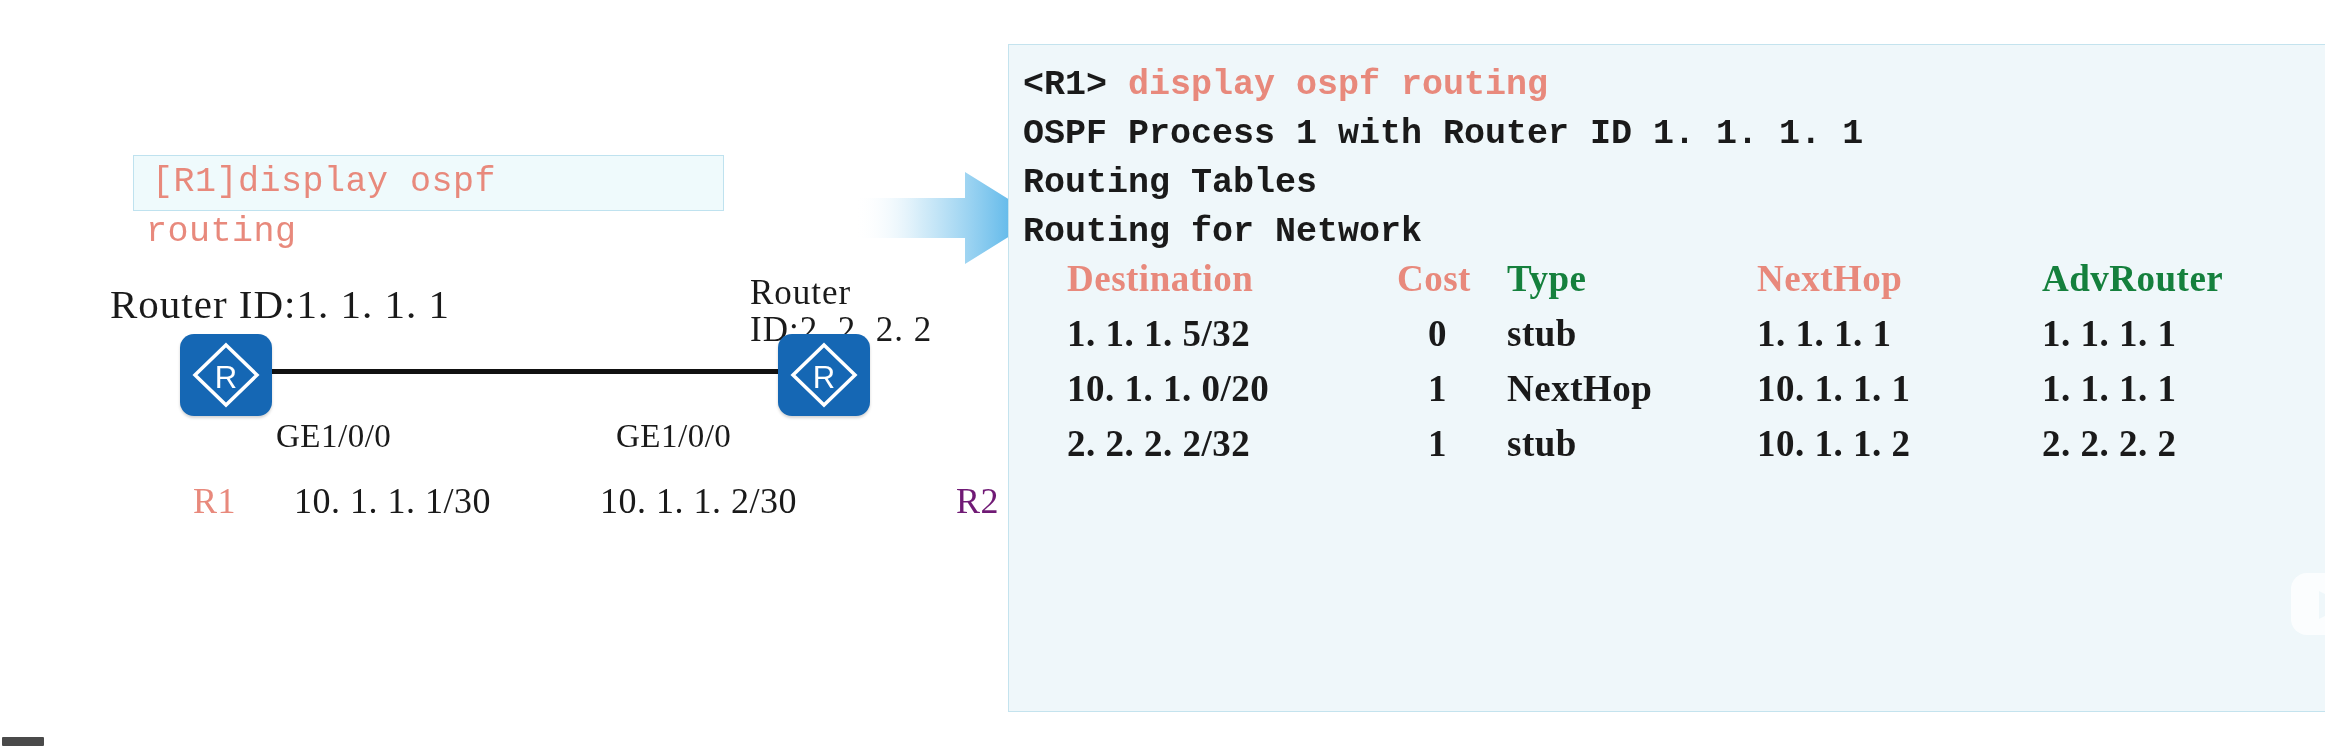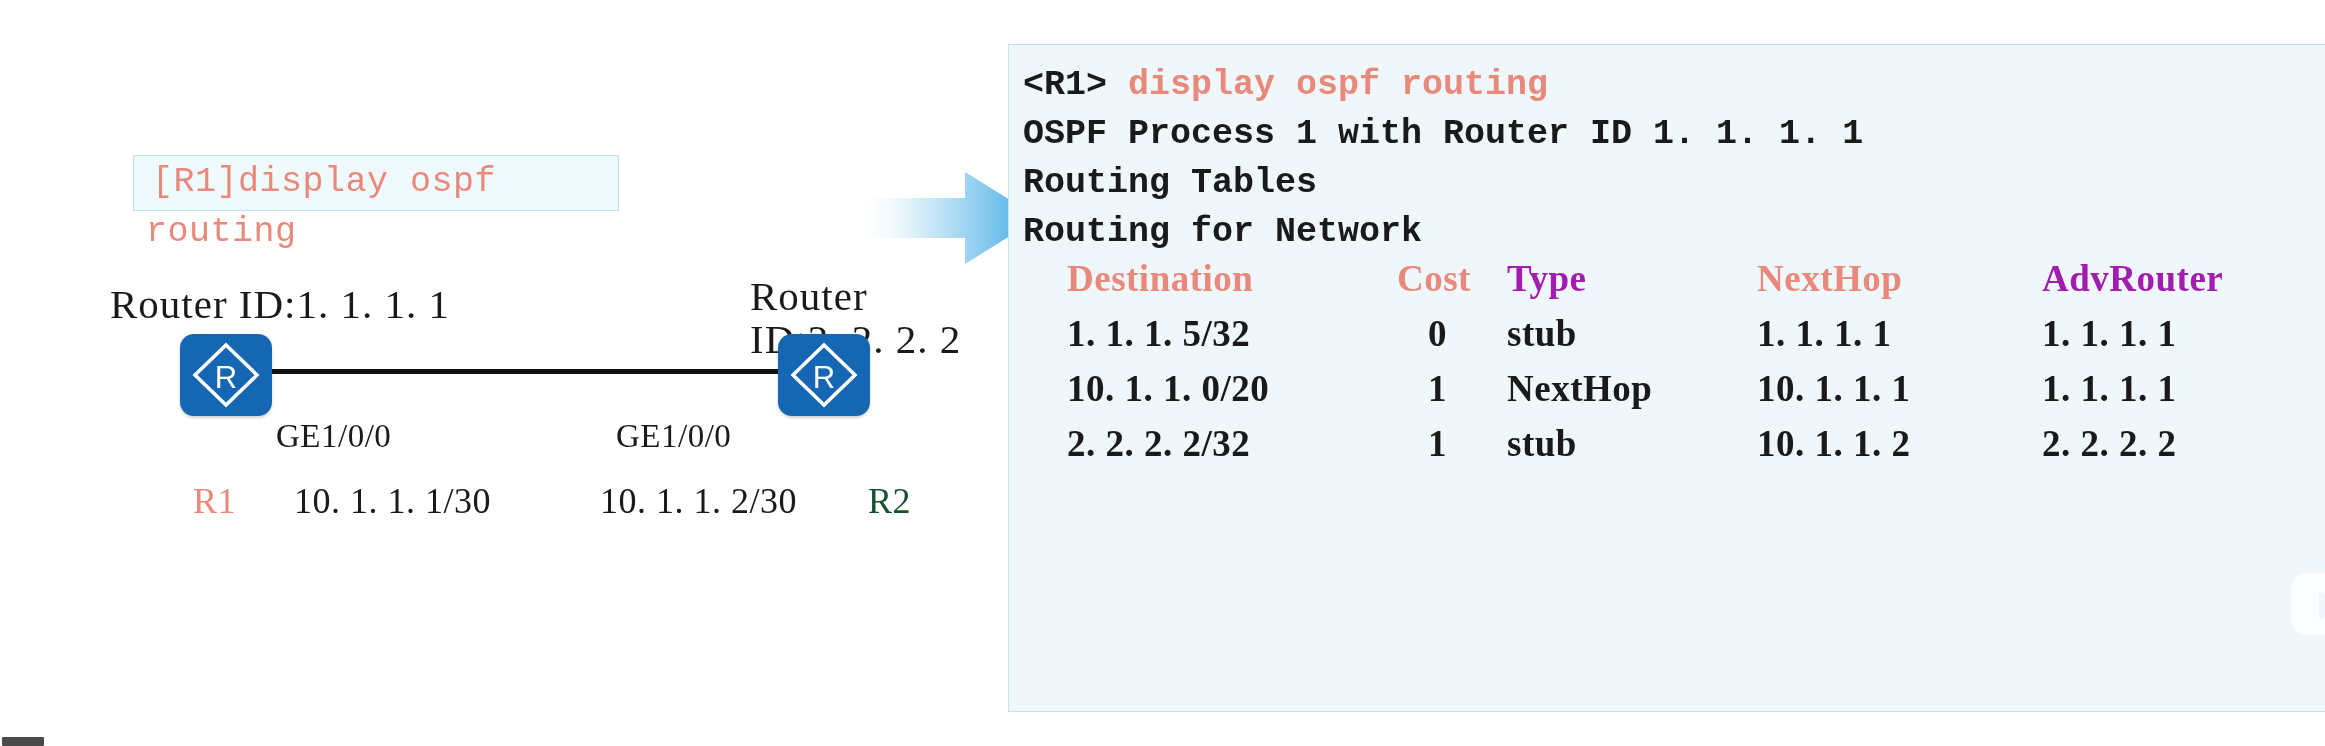--- a/index.html
+++ b/index.html
@@ -20,21 +20,21 @@
   #topology {
     position: absolute;
     left: 0; top: 0;
     width: 1000px; height: 746px;
   }
 
   #cmd-box {
     position: absolute;
     left: 133px;
     top: 155px;
-    width: 486px;
+    width: 591px;
     height: 56px;
     box-sizing: border-box;
     background: #effafc;
     border: 1px solid #bfe2ef;
     color: #e8897c;
     font-family: "Liberation Mono", monospace;
     font-size: 35px;
     letter-spacing: 0.5px;
     padding: 6px 0 0 18px;
     white-space: nowrap;
@@ -58,21 +58,21 @@
     color: #1a1a1a;
     white-space: nowrap;
     letter-spacing: 1px;
   }
 
   #router-id-right {
     position: absolute;
     left: 750px;
     top: 275px;
     width: 250px;
-    font-size: 41px;
+    font-size: 35px;
     color: #1a1a1a;
     line-height: 1.05;
     letter-spacing: 1px;
   }
   #router-id-right .line2 { display:block; white-space: nowrap; }
 
   .router-icon {
     position: absolute;
     width: 92px;
     height: 82px;
@@ -116,23 +116,23 @@
 
   #label-r1 {
     position: absolute;
     left: 193px; top: 480px;
     font-size: 36px;
     color: #e8897c;
     letter-spacing: 0.5px;
   }
   #label-r2 {
     position: absolute;
-    left: 868px; top: 480px;
+    left: 956px; top: 480px;
     font-size: 36px;
-    color: #14532d;
+    color: #701a75;
     letter-spacing: 0.5px;
   }
 
   
   #flow-arrow {
     position: absolute;
     left: 855px;
     top: 162px;
     width: 185px;
     height: 112px;
@@ -181,21 +181,21 @@
   }
   .trow.header { color: #1a1a1a; }
   .trow span { position: absolute; top: 0; white-space: nowrap; }
   .c-dest { left: 0px; }
   .c-cost { left: 330px; text-align: right; width: 50px; }
   .c-type { left: 440px; }
   .c-next { left: 690px; }
   .c-adv  { left: 975px; }
   .c-area { left: 1270px; }
   .hdr-red { color: #e8897c; }
-  .hdr-blk { color: #a21caf; }
+  .hdr-blk { color: #15803d; }
 
   .spacer { height: 46px; }
 
   .footline {
     font-family: "Liberation Serif", serif;
     font-size: 37px;
     line-height: 54px;
     color: #1a1a1a;
     white-space: pre;
     letter-spacing: 0.5px;

